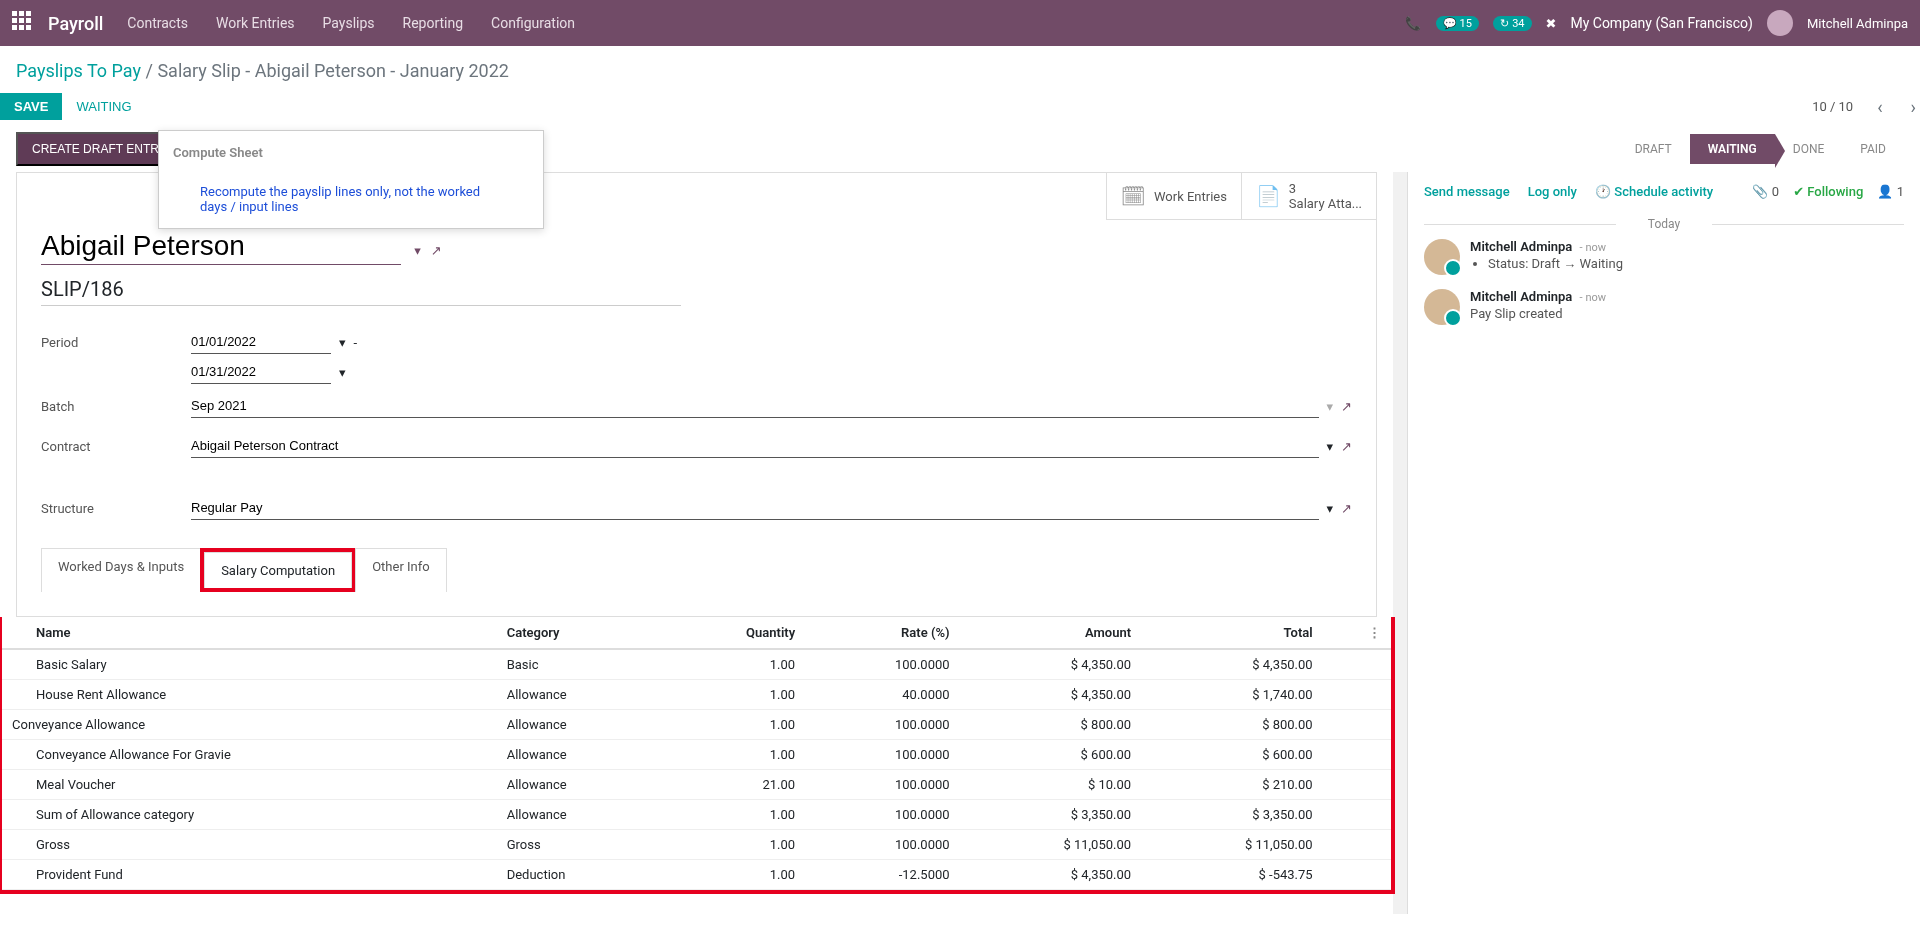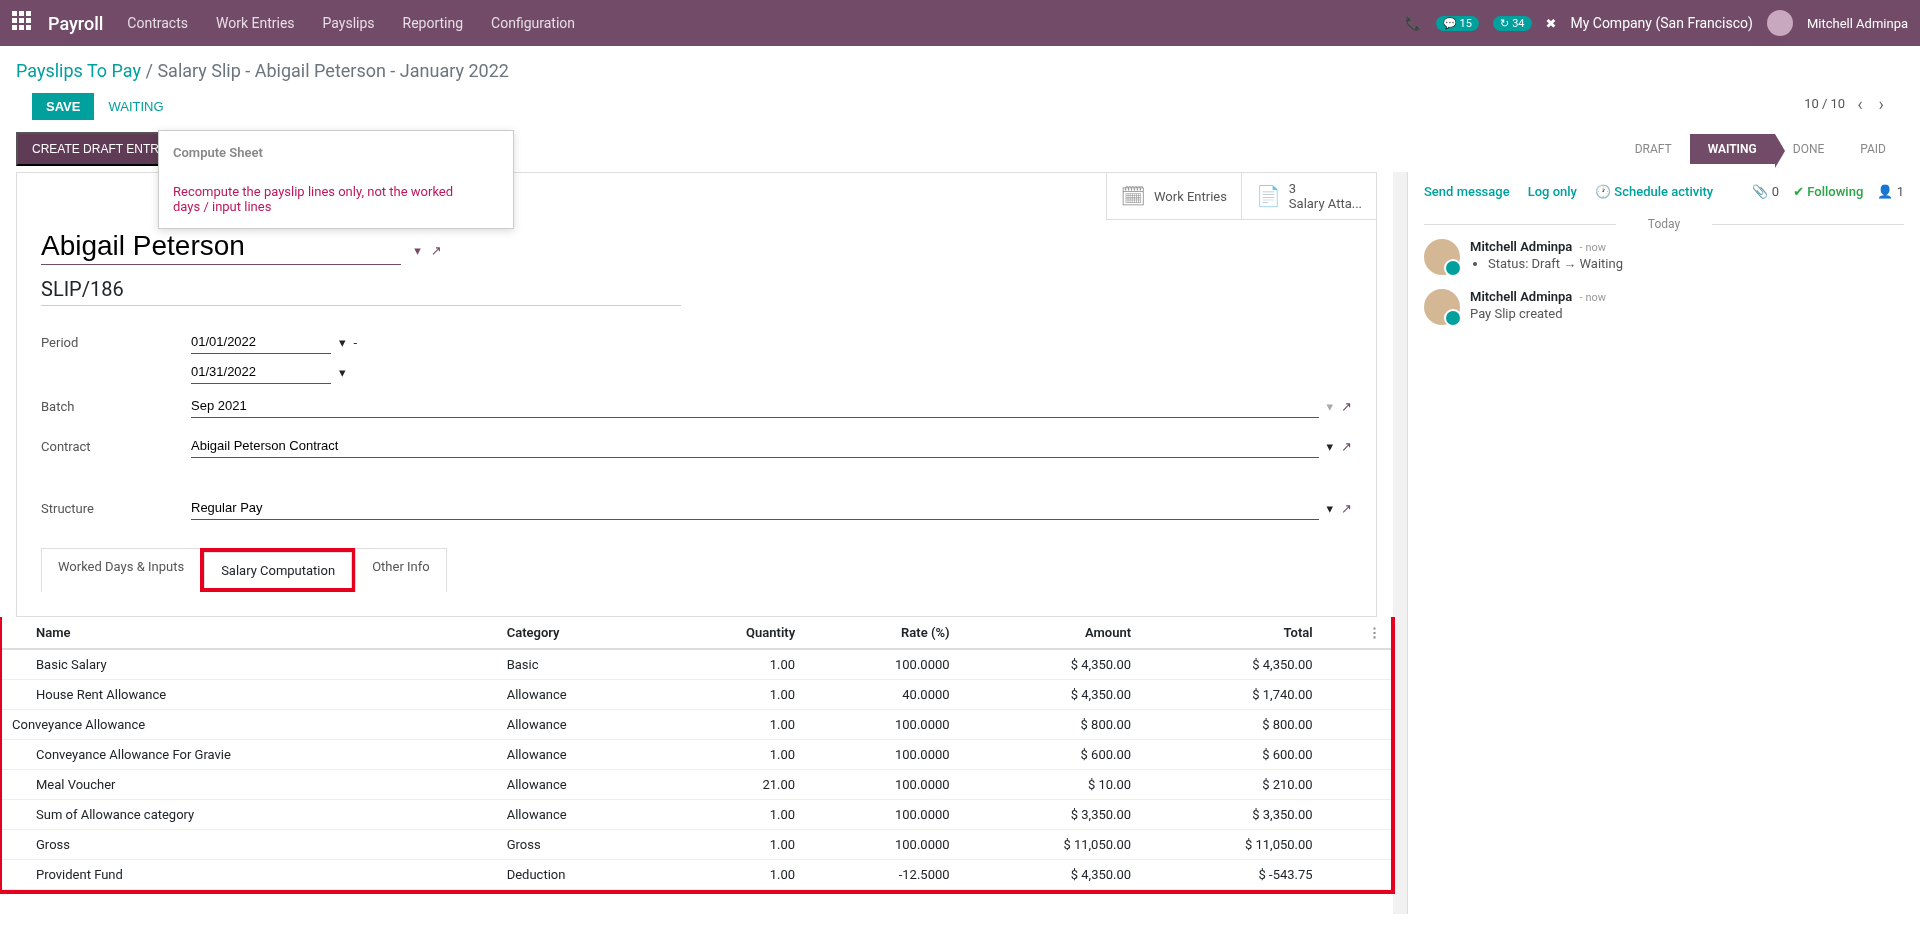--- a/index.html
+++ b/index.html
@@ -10,36 +10,36 @@
 .app-name { font-size: 18px; font-weight: 500; margin-right: 24px; }
 .topnav { display: flex; gap: 28px; }
 .topnav a { color: #e8dde5; text-decoration: none; font-size: 14px; }
 .top-right { margin-left: auto; display: flex; align-items: center; gap: 14px; }
 .badge-bubble { background: #00a09d; color: #fff; border-radius: 10px; padding: 1px 7px; font-size: 11px; position: relative; display: inline-flex; align-items: center; gap: 3px; }
 .company-name { font-size: 14px; }
 .avatar { width: 26px; height: 26px; border-radius: 50%; background: #c8a8be; }
 .header-row { display: flex; align-items: center; padding: 14px 16px 8px; }
 .breadcrumb { font-size: 18px; color: #6c757d; }
 .breadcrumb a { color: #00a09d; text-decoration: none; }
-.action-row { display: flex; align-items: flex-start; padding: 4px 32px 12px; position: relative; }
+.action-row { display: flex; align-items: center; padding: 4px 0 12px; position: relative; }
 .btn { padding: 6px 14px; border: none; font-size: 13px; cursor: pointer; }
 .btn-primary { background: #00a09d; color: #fff; font-weight: 600; }
 .btn-link { background: transparent; color: #00a09d; font-weight: 500; }
-.pager { margin-left: auto; color: #555; display: flex; align-items: center; gap: 8px; }
+.pager { margin-left: auto; color: #555; display: flex; align-items: center; gap: 20px; }
 .pager-arrow { font-size: 18px; color: #6c757d; cursor: pointer; padding: 0 4px; }
 .statusbar-row { display: flex; align-items: center; padding: 0 16px; margin-bottom: 6px; }
 .btn-dark { background: #5f3b56; color: #fff; font-weight: 500; text-transform: uppercase; font-size: 12px; padding: 8px 14px; }
 .status-chain { margin-left: auto; display: flex; align-items: center; }
 .status-step { padding: 8px 18px; color: #888; font-size: 12px; text-transform: uppercase; position: relative; }
 .status-step.active { background: #714b67; color: #fff; font-weight: 600; }
 .status-step.active::before { content: ''; position: absolute; left: -10px; top: 0; border-top: 17px solid transparent; border-bottom: 17px solid transparent; border-left: 10px solid #fff; }
 .status-step.active::after { content: ''; position: absolute; right: -10px; top: 0; border-top: 17px solid transparent; border-bottom: 17px solid transparent; border-left: 10px solid #714b67; z-index:1; }
-.tooltip-popup { position: absolute; top: -2px; left: 158px; background: #fff; border: 1px solid #ccc; box-shadow: 0 2px 8px rgba(0,0,0,0.15); padding: 14px 40px 14px 14px; z-index: 100; width: 356px; }
+.tooltip-popup { position: absolute; top: -2px; left: 158px; background: #fff; border: 1px solid #ccc; box-shadow: 0 2px 8px rgba(0,0,0,0.15); padding: 14px 40px 14px 14px; z-index: 100; width: 386px; }
 .tooltip-title { font-weight: 600; color: #888; font-size: 13px; margin-bottom: 24px; }
-.tooltip-body { color: #be185d; font-size: 13px; }
+.tooltip-body { color: #1d4ed8; font-size: 13px; margin-left: 27px; }
 .main-layout { display: flex; }
 .form-area { flex: 1; padding: 0 16px 20px; position: relative; }
 .form-sheet { border: 1px solid #ddd; background: #fff; padding: 0; }
 .button-box { display: flex; justify-content: flex-end; border-bottom: 0; }
 .stat-btn { border: 1px solid #ddd; padding: 8px 14px; display: flex; align-items: center; gap: 8px; color: #555; cursor: pointer; min-width: 100px; border-top: none; border-right: none; }
 .stat-btn:last-child { border-right: none; }
 .stat-icon { font-size: 20px; color: #888; }
 .form-inner { padding: 8px 24px 24px; }
 .employee-name { font-size: 28px; border: none; border-bottom: 1px solid #714b67; padding: 2px 0; width: 360px; outline: none; }
 .name-actions { display: inline-flex; gap: 10px; margin-left: 10px; color: #714b67; }

